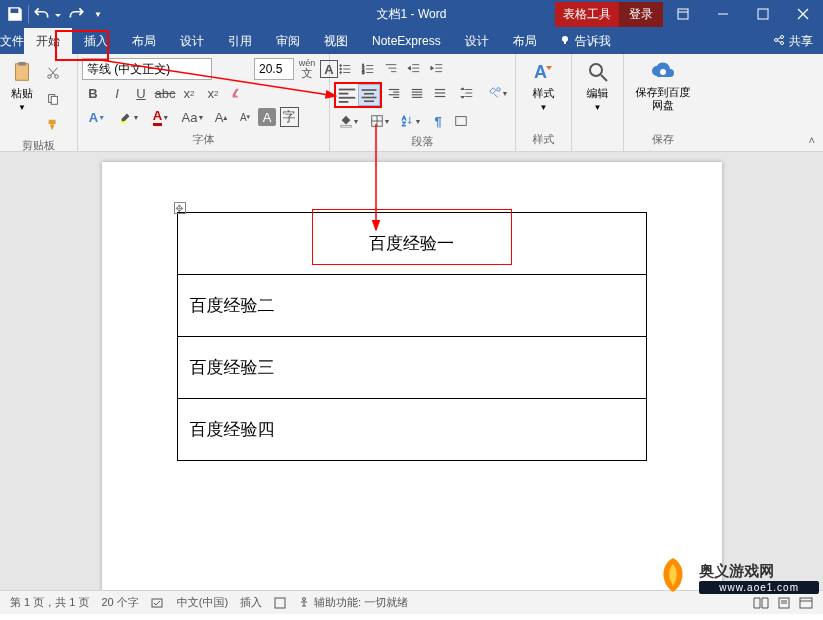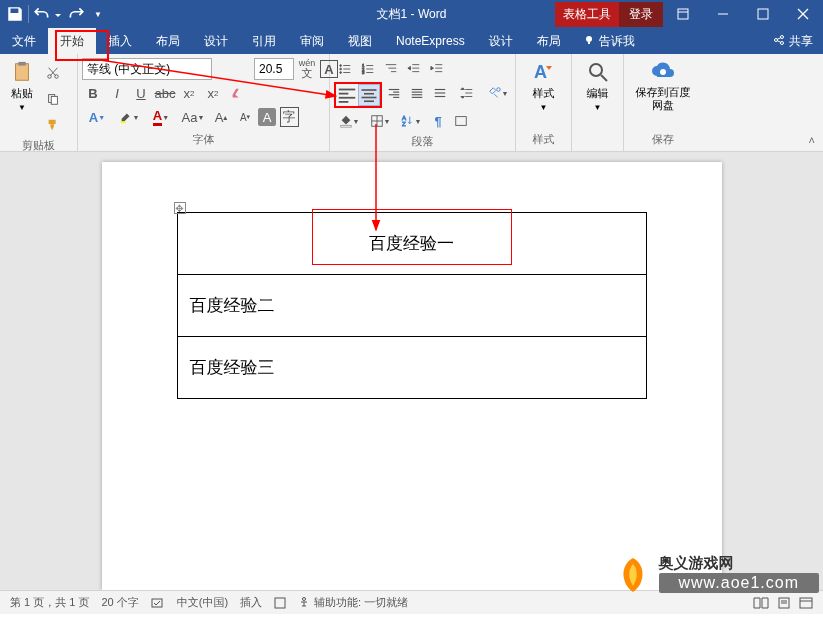--- a/index.html
+++ b/index.html
@@ -11,21 +11,21 @@
 .qat-sep { width: 1px; height: 18px; background: rgba(255,255,255,0.3); }
 .qat-undo { position: relative; }
 .qat-undo::after { content: ""; position: absolute; right: -10px; top: 50%; border: 3px solid transparent; border-top-color: #fff; }
 .title-text { position: absolute; left: 0; right: 0; text-align: center; font-size: 12px; }
 .title-right { position: absolute; right: 0; display: flex; align-items: center; }
 .table-tools { background: #b91c1c; padding: 4px 8px; font-size: 12px; }
 .login-box { background: #7f1d1d; padding: 4px 10px; }
 .win-btn { width: 40px; height: 28px; display: flex; align-items: center; justify-content: center; font-size: 11px; cursor: pointer; }
 
 .menu-bar { background: #2b579a; height: 26px; display: flex; align-items: center; color: #fff; }
-.file-tab { padding: 0 12px; height: 26px; display: flex; align-items: center; cursor: pointer; font-family: Liberation Serif, serif; }
+.file-tab { padding: 0 0; height: 26px; display: flex; align-items: center; cursor: pointer; font-family: Liberation Serif, serif; }
 .tab { padding: 0 12px; height: 26px; display: flex; align-items: center; cursor: pointer; }
 .tab.active { background: #f3f3f3; color: #333; }
 .context-tab { color: #fff; }
 .tell-me { display: flex; align-items: center; gap: 4px; padding: 0 10px; }
 .share { position: absolute; right: 10px; display: flex; align-items: center; gap: 4px; }
 
 .ribbon { background: #f3f3f3; height: 98px; display: flex; border-bottom: 1px solid #d4d4d4; }
 .ribbon-group { border-right: 1px solid #d4d4d4; display: flex; flex-direction: column; padding: 2px 4px; }
 .group-content { flex: 1; display: flex; align-items: flex-start; gap: 2px; padding-top: 2px; }
 .group-label { text-align: center; font-size: 11px; color: #666; padding: 2px 0; position: relative; }
@@ -56,25 +56,25 @@
 .doc-table td { border: 1px solid #000; height: 62px; padding: 8px 12px; font-size: 17px; vertical-align: middle; }
 .centered-cell { text-align: center; position: relative; }
 .red-box { position: absolute; border: 1px solid #ff0000; top: -4px; left: 50%; transform: translateX(-50%); width: 200px; height: 56px; pointer-events: none; }
 
 .status-bar { background: #f3f3f3; height: 24px; border-top: 1px solid #d4d4d4; display: flex; align-items: center; gap: 12px; padding: 0 10px; font-size: 11px; color: #555; }
 .status-item { display: flex; align-items: center; gap: 4px; }
 .status-right { margin-left: auto; display: flex; gap: 8px; }
 
 .arrow-svg { position: absolute; top: 54px; left: 40px; pointer-events: none; z-index: 100; }
 
-.watermark { position: absolute; right: 4px; bottom: 26px; display: flex; align-items: flex-start; gap: 6px; margin-top: 25px; }
+.watermark { position: absolute; right: 4px; bottom: 26px; display: flex; align-items: flex-end; gap: 6px; margin-top: 25px; }
 .watermark-logo { width: 40px; height: 40px; }
 .watermark-text { display: flex; flex-direction: column; }
 .watermark-cn { font-size: 15px; font-weight: bold; color: #333; }
-.watermark-url { background: #737373; color: #fff; font-size: 16px; padding: 1px 20px; border-radius: 2px; letter-spacing: 1px; }
+.watermark-url { background: #0f172a; color: #fff; font-size: 10px; padding: 1px 20px; border-radius: 2px; letter-spacing: 1px; }
 
 .tab-redbox { position: absolute; top: 30px; left: 55px; width: 54px; height: 31px; border: 2px solid #ff0000; pointer-events: none; z-index: 50; }
 </style>
 </head>
 <body>
 
 <div class="title-bar">
   <div class="qat">
     <span class="qat-icon">
       <svg viewBox="0 0 16 16" fill="#fff">
@@ -466,20 +466,23 @@
         <div class="red-box"></div>
         <span>百度经验一</span>
       </td>
           </tr>
       <tr>
             <td>百度经验二</td>
           </tr>
       <tr>
             <td>百度经验三</td>
           </tr>
+      <tr>
+            <td>百度经验四</td>
+          </tr>
     </tbody>
       </table>
   </div>
 </div>
 
 <div class="status-bar">
   <span class="status-item">第 1 页，共 1 页</span>
   <span class="status-item">20 个字</span>
   <span class="status-item">
       <svg width="14" height="14" viewBox="0 0 14 14" fill="none" stroke="#555">

